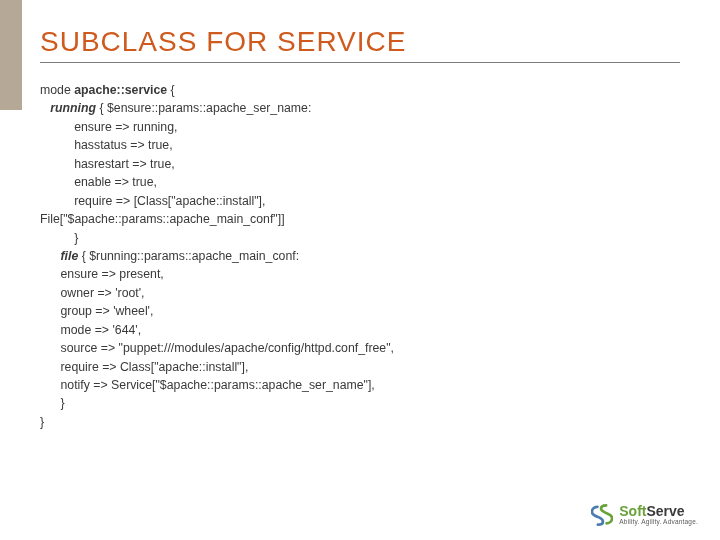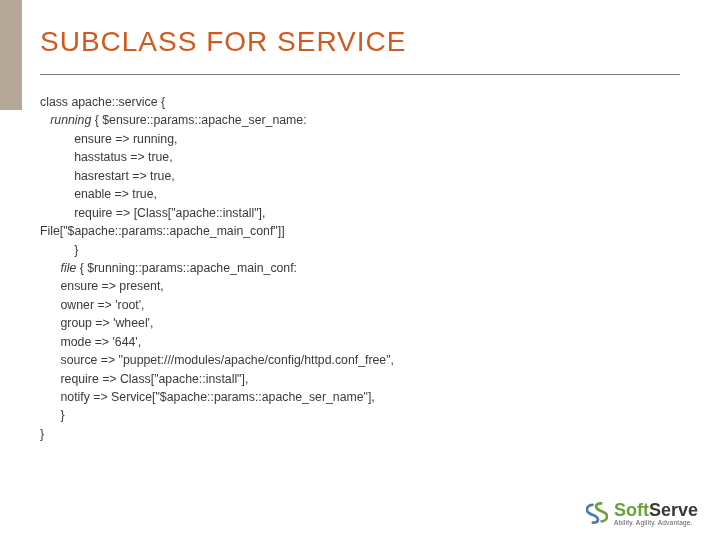--- a/index.html
+++ b/index.html
@@ -25,37 +25,37 @@
     position: absolute;
     left: 40px;
     top: 26px;
     right: 30px;
   }
   .title {
     font-size: 28px;
     letter-spacing: 1px;
     color: #cf5a1d;
     font-weight: 400;
-    margin: 0 0 16px 0;
+    margin: 0 0 4px 0;
     font-family: "Trebuchet MS", Verdana, sans-serif;
   }
   .rule {
     border: none;
     border-top: 1px solid #7a7a7a;
     margin: 0 0 18px 0;
     width: 640px;
   }
   .code {
     font-family: Verdana, Geneva, sans-serif;
     font-size: 12.3px;
     line-height: 1.5;
     color: #3a3a3a;
     white-space: pre;
   }
-  .b { font-weight: normal; text-align: right; }
+  .b { font-weight: bold; text-align: right; }
   .i { font-style: italic; }
   .footer {
     position: absolute;
     right: 22px;
     bottom: 14px;
     display: flex;
     align-items: center;
     gap: 6px;
   }
   .logo-mark {
@@ -65,21 +65,21 @@
     flex-shrink: 0;
   }
   .logo-mark svg { display: block; }
   .logo-text {
     display: flex;
     flex-direction: column;
     line-height: 1;
   }
   .logo-name {
     font-family: Arial, sans-serif;
-    font-size: 18px;
+    font-size: 14px;
     font-weight: 700;
     color: #3a3a3a;
   }
   .logo-name .soft { color: #6aa23a; }
   .logo-tag {
     font-family: Arial, sans-serif;
     font-size: 6.5px;
     color: #5a5a5a;
     letter-spacing: 0.2px;
     margin-top: 1px;
@@ -87,21 +87,21 @@
 </style>
 </head>
 <body>
 
 <div class="sidebar-strip"></div>
 
 <div class="page">
   <h1 class="title">SUBCLASS FOR SERVICE</h1>
   <hr class="rule">
 
-  <div class="code"><span><span>class </span><span class="b">apache::service</span><span> {</span></span>
+  <div class="code"><span><span>mode </span><span class="b">apache::service</span><span> {</span></span>
 <span><span>   </span><span class="b i">running</span><span> { $ensure::params::apache_ser_name:</span></span>
 <span>          ensure =&gt; running,</span>
 <span>          hasstatus =&gt; true,</span>
 <span>          hasrestart =&gt; true,</span>
 <span>          enable =&gt; true,</span>
 <span>          require =&gt; [Class["apache::install"],</span>
 <span>File["$apache::params::apache_main_conf"]]</span>
 <span>          }</span>
 <span><span>      </span><span class="b i">file</span><span> { $running::params::apache_main_conf:</span></span>
 <span>      ensure =&gt; present,</span>

